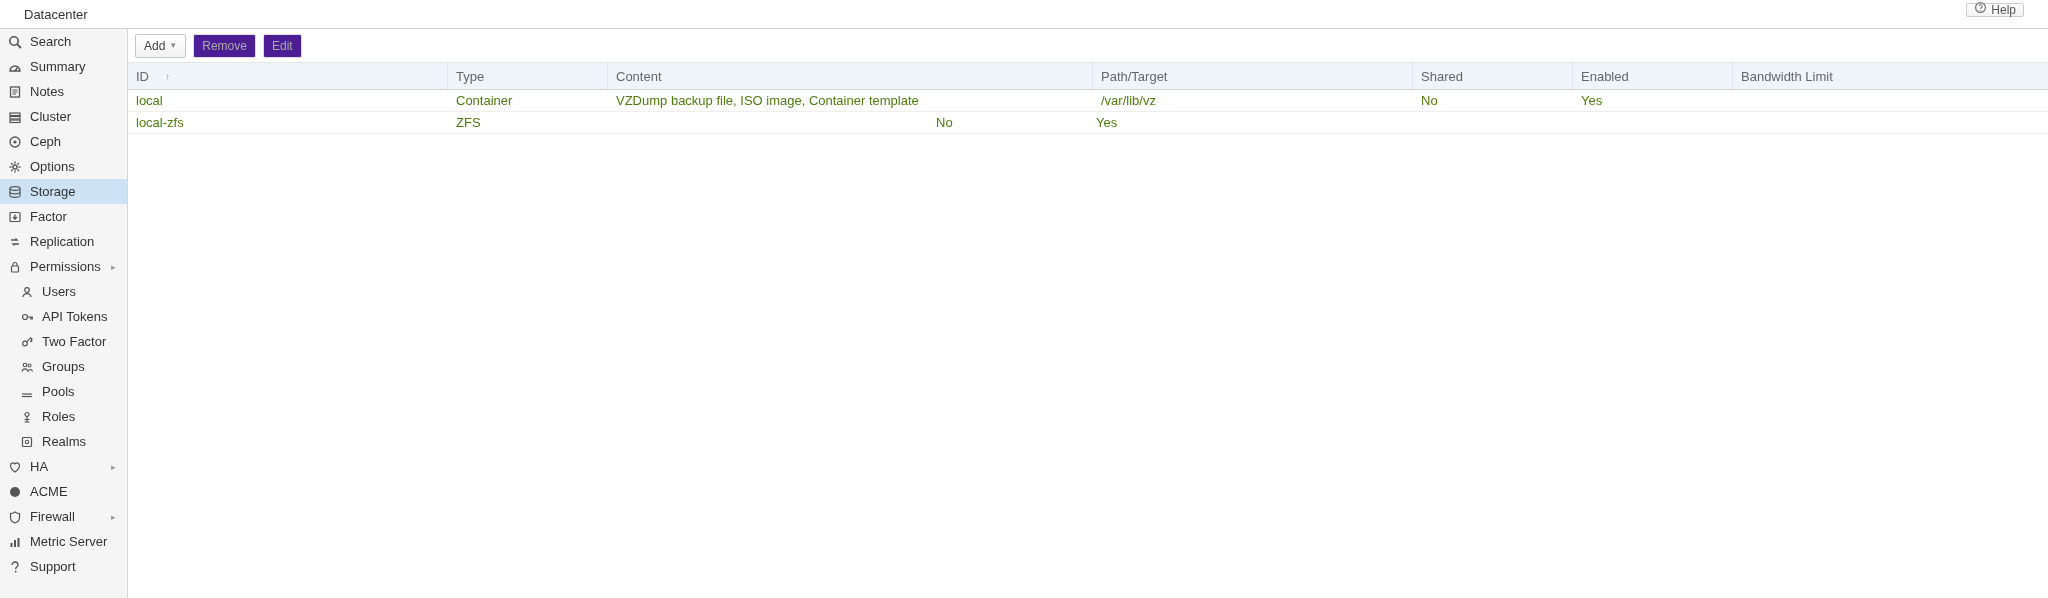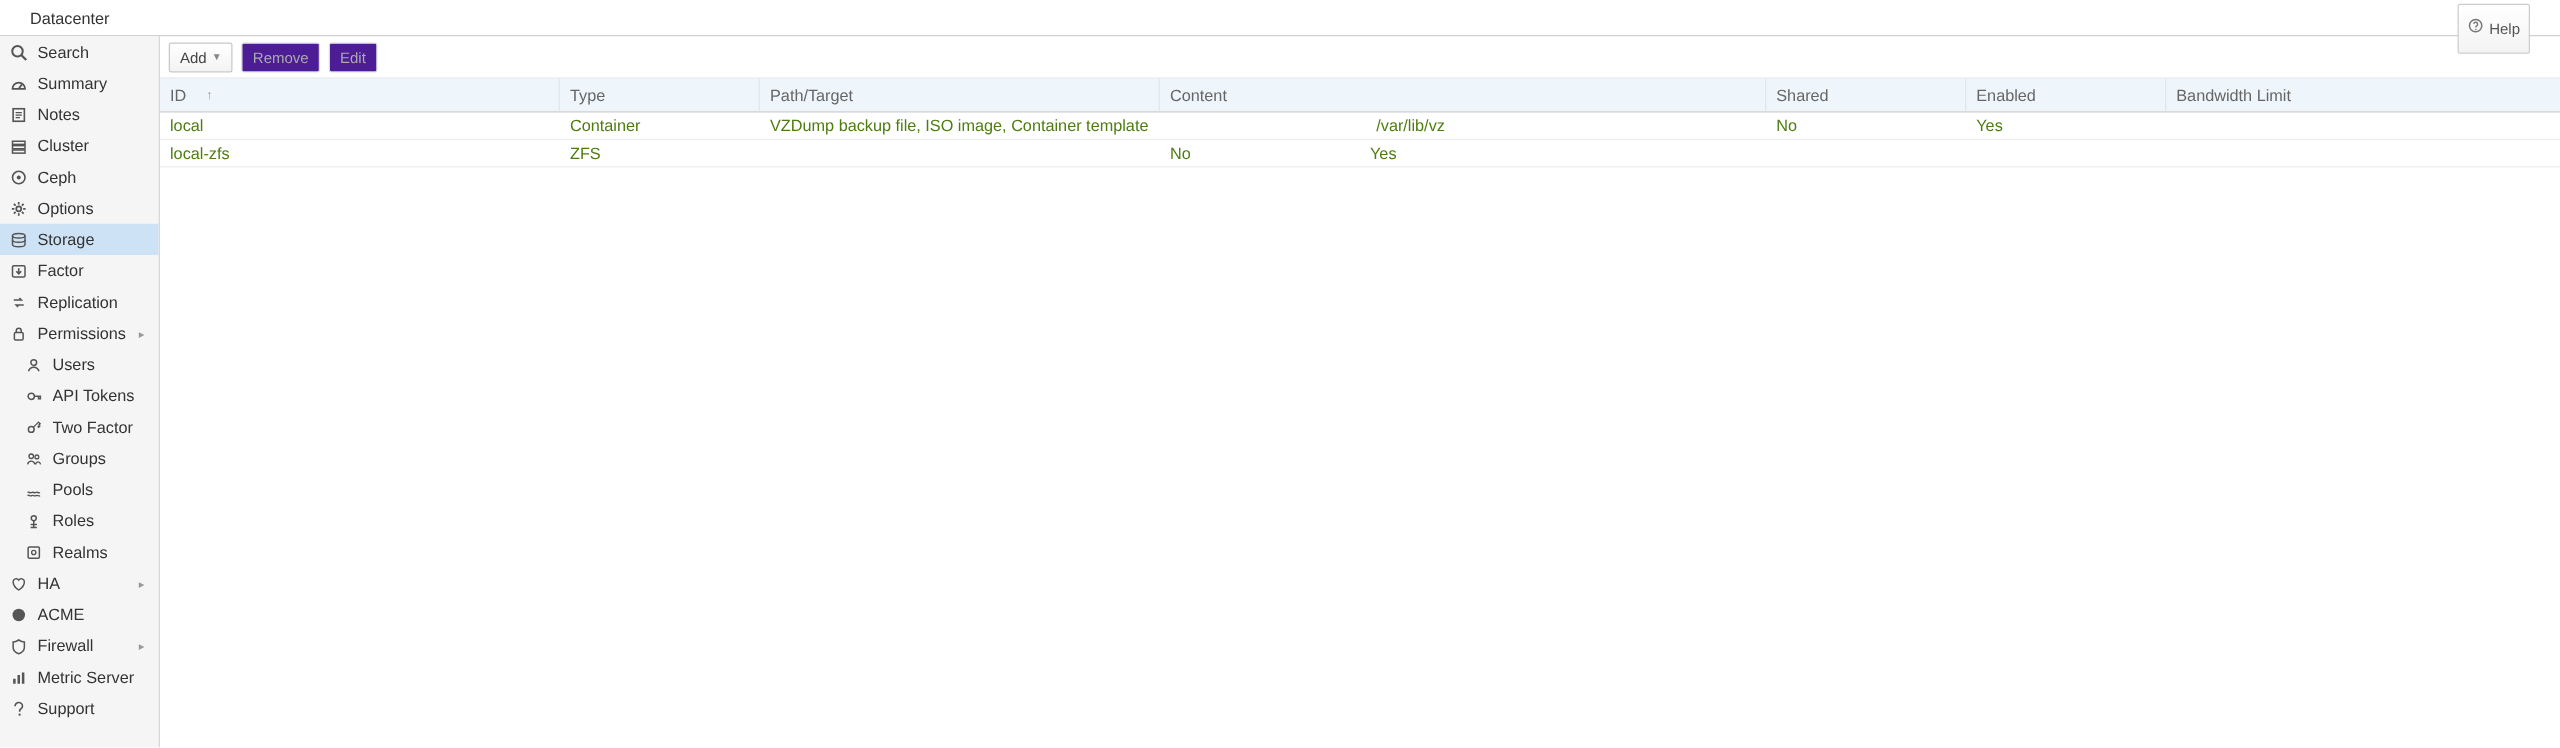--- a/index.html
+++ b/index.html
@@ -1,19 +1,19 @@
 <!DOCTYPE html>
 <html><head>
 <meta charset="utf-8">
 <style>
   html,body{margin:0;padding:0;width:2048px;height:598px;font-family:"Helvetica Neue",Helvetica,Arial,sans-serif;font-size:13px;color:#333;background:#fff;overflow:hidden}
   *{box-sizing:border-box}
   .header{height:29px;line-height:29px;border-bottom:1px solid #d0d0d0;background:#fff;display:flex;justify-content:space-between;padding:0 24px}
   .title{color:#333}
-  .help-btn{display:inline-flex;align-items:center;gap:4px;height:40px;margin-top:3px;padding:0 7px;border:1px solid #ccc;border-radius:2px;background:linear-gradient(#fff,#f3f3f3);color:#555;cursor:pointer;font-size:12px}
+  .help-btn{display:inline-flex;align-items:center;gap:4px;height:14px;margin-top:3px;padding:0 7px;border:1px solid #ccc;border-radius:2px;background:linear-gradient(#fff,#f3f3f3);color:#555;cursor:pointer;font-size:12px}
   .help-btn svg{width:13px;height:13px}
   .body{display:flex;height:569px}
   .sidebar{width:128px;background:#f5f5f5;border-right:1px solid #d8d8d8;overflow-y:auto}
   .nav-item{display:flex;align-items:center;height:25px;padding-left:8px;cursor:pointer;color:#333;gap:8px;white-space:nowrap}
   .nav-item.sub{padding-left:20px}
   .nav-item.selected{background:#cde2f5}
   .nav-item .ico{width:14px;height:14px;display:flex;align-items:center;justify-content:center;flex:none}
   .nav-item .ico svg{width:14px;height:14px;fill:#555}
   .nav-item .lbl{flex:1;overflow:hidden;text-overflow:ellipsis}
   .nav-item .chev{width:10px;margin-right:6px;color:#999;font-size:9px}
@@ -356,25 +356,25 @@
     </div>
 
     <div class="grid-head">
       <div class="cell c-id">
         <span>ID</span>
         <span class="sort-arrow">↑</span>
       </div>
       <div class="cell c-type">
           <span>Type</span>
         </div>
+      <div class="cell c-content">
+          <span>Content</span>
+        </div>
       <div class="cell c-path">
           <span>Path/Target</span>
-        </div>
-      <div class="cell c-content">
-          <span>Content</span>
         </div>
       <div class="cell c-shared">
           <span>Shared</span>
         </div>
       <div class="cell c-enabled">
           <span>Enabled</span>
         </div>
       <div class="cell c-bw">
           <span>Bandwidth Limit</span>
         </div>

